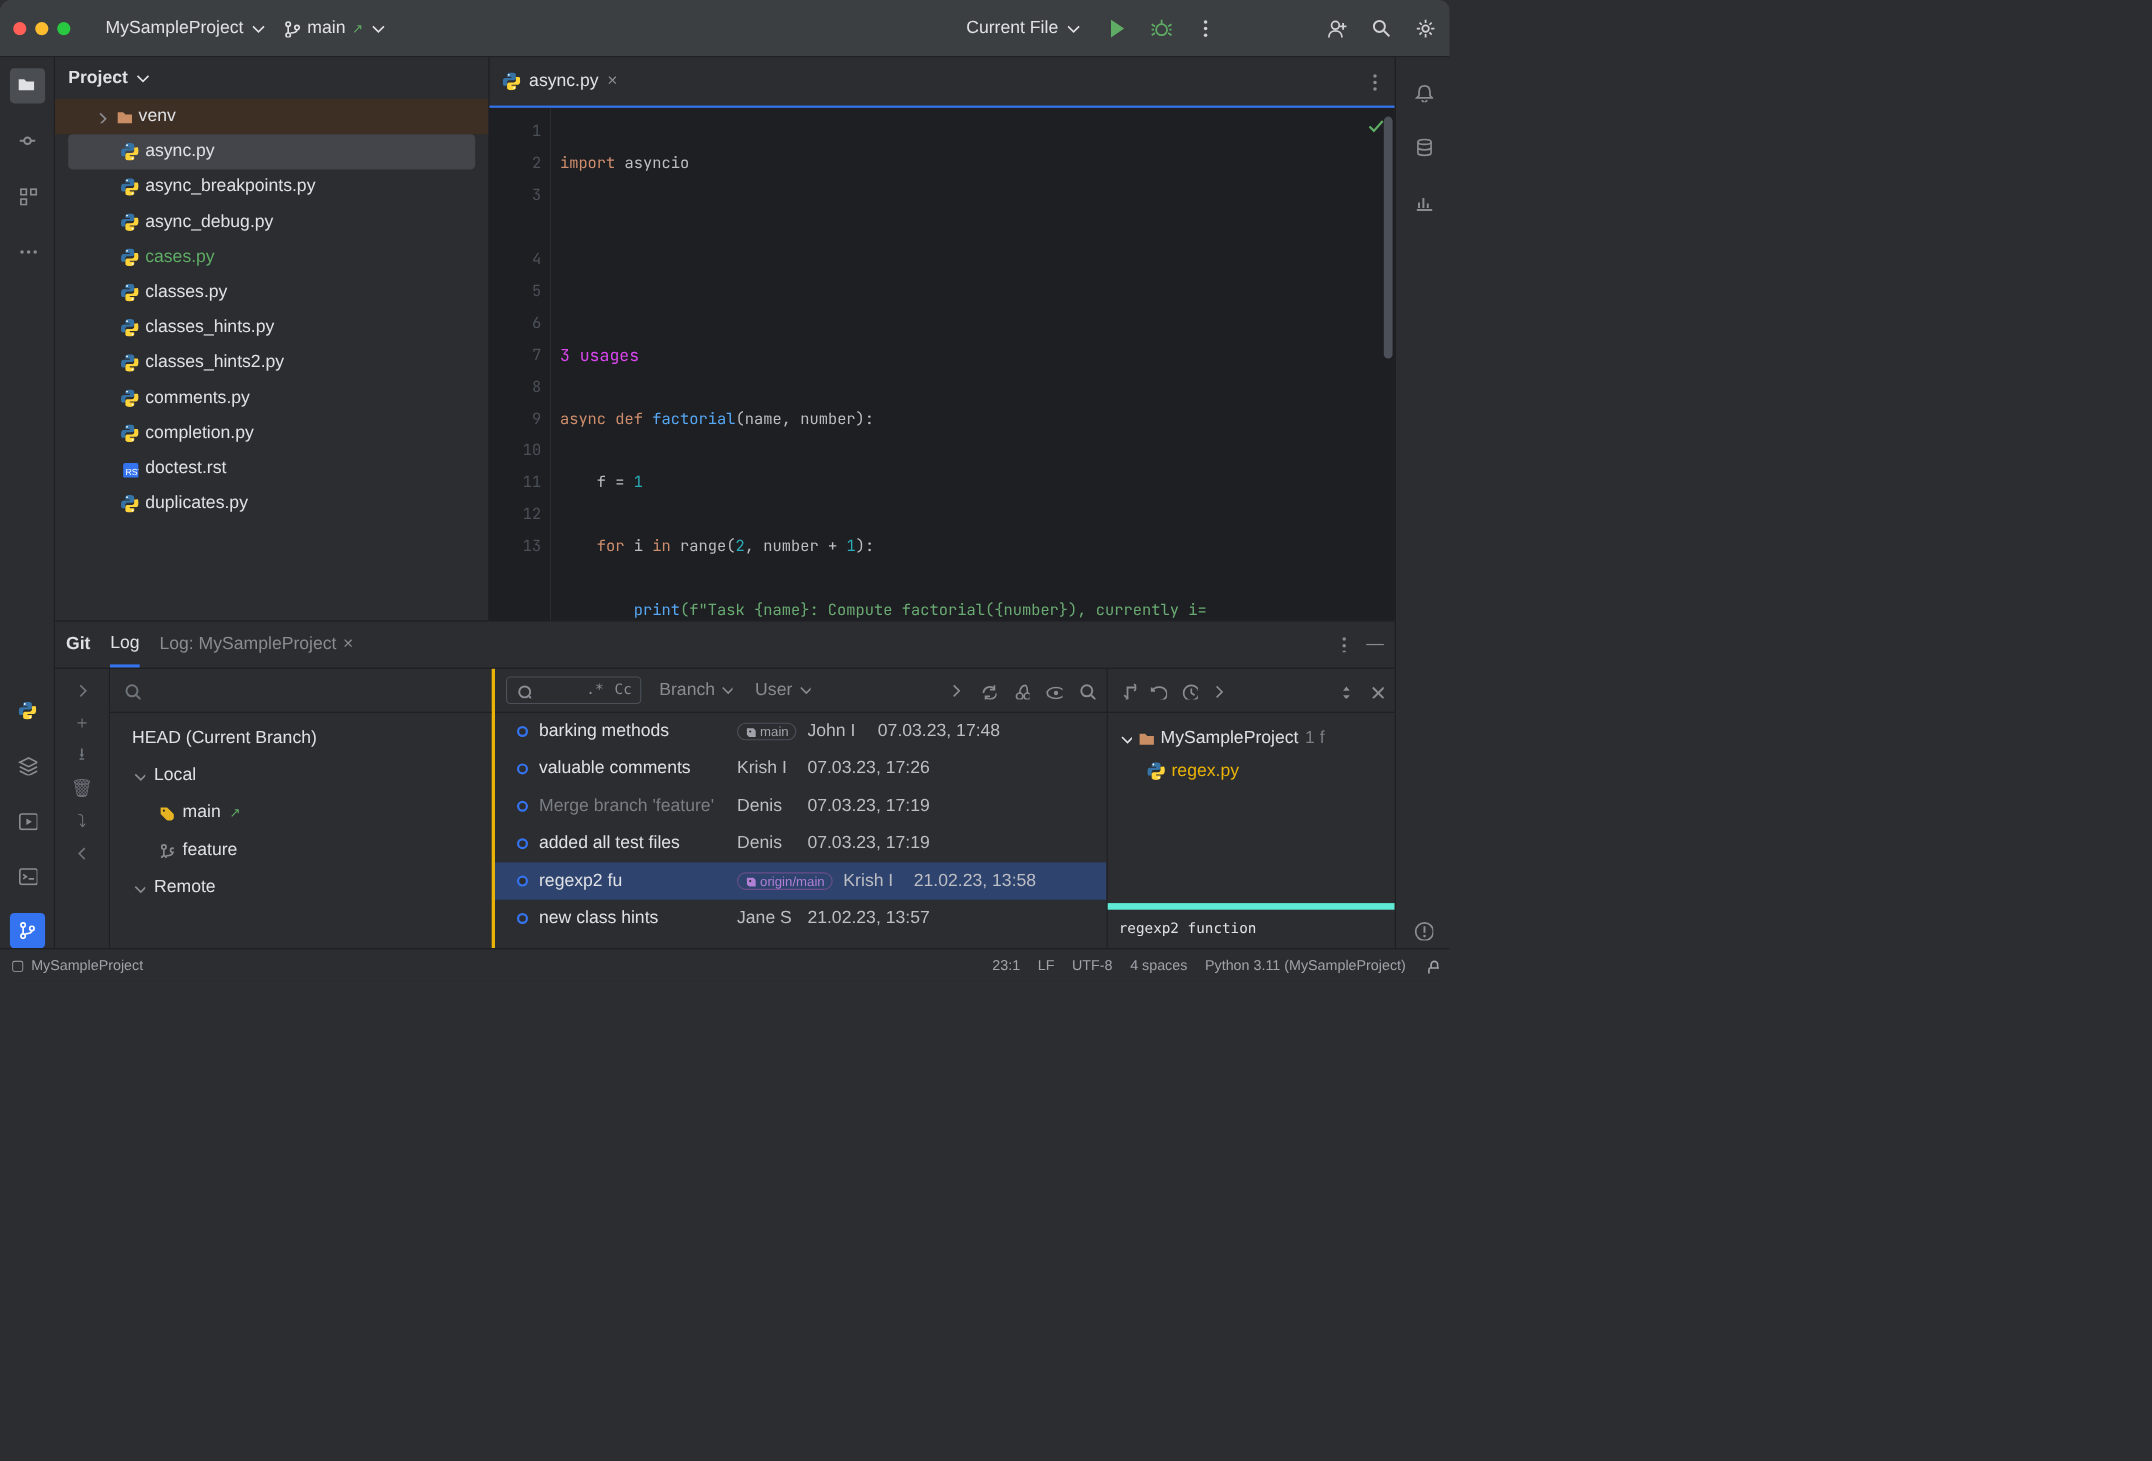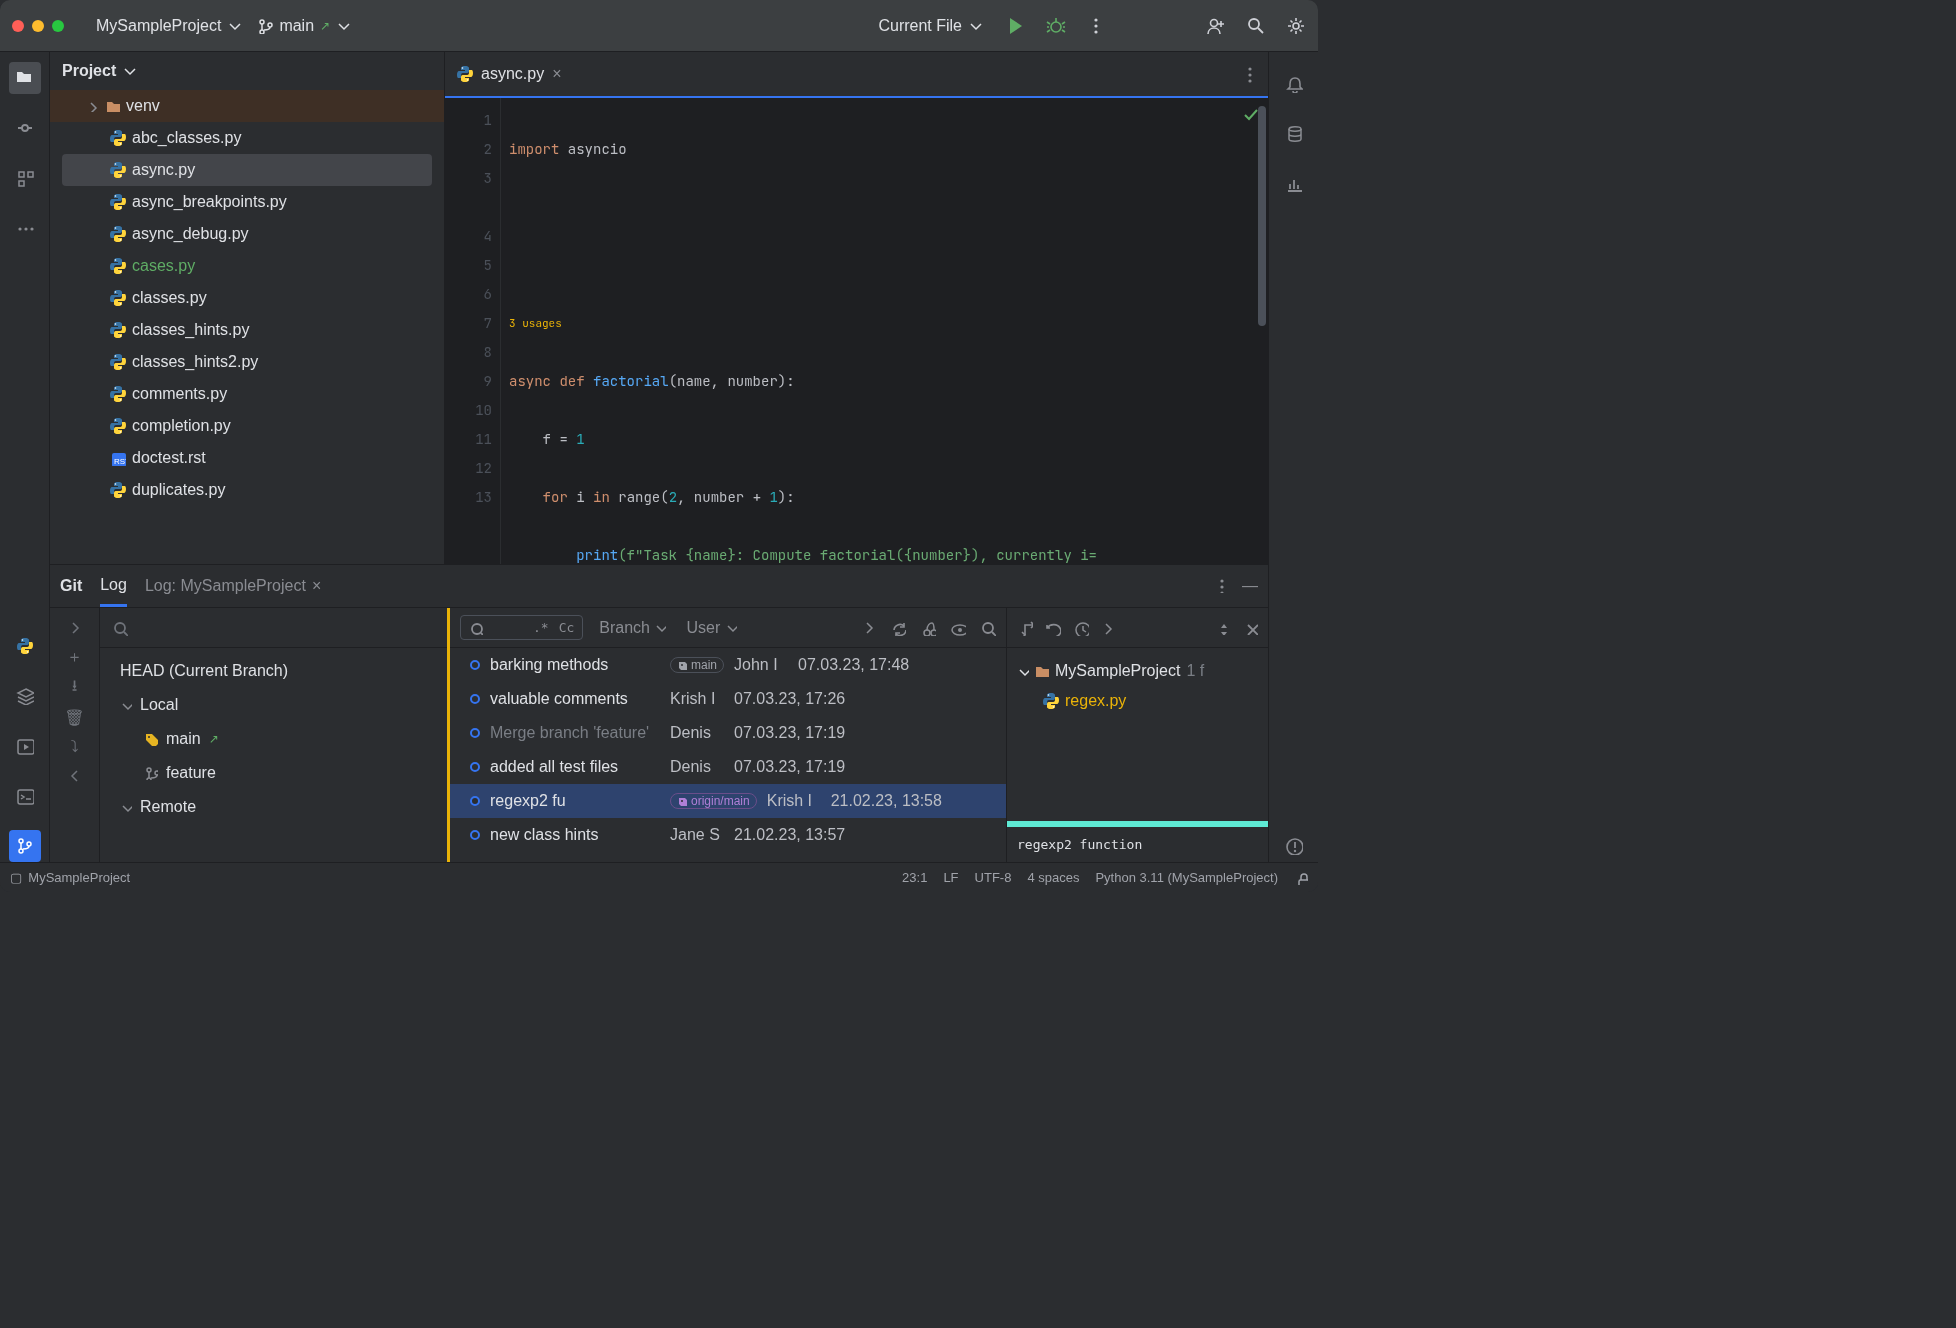--- a/index.html
+++ b/index.html
@@ -45,21 +45,21 @@
 .editor { flex:1; display:flex; flex-direction:column; min-width:0; background:#1e1f22; }
 .tabs { display:flex; align-items:center; height:46px; background:#2b2d30; border-bottom:2px solid #3574f0; }
 .etab { display:flex; align-items:center; gap:8px; padding:0 12px; height:100%; color:#dfe1e5; }
 .etab .close{ color:#8a8c92; cursor:pointer; }
 .tab-menu { margin-left:auto; margin-right:10px; color:#8a8c92; cursor:pointer; }
 .code-area { flex:1; display:flex; position:relative; font-family:"JetBrains Mono",Menlo,monospace; font-size:14px; overflow:hidden; }
 .gutter { width:56px; text-align:right; color:#4b5059; padding:8px 8px 0 0; line-height:29px; background:#1e1f22; border-right:1px solid #2b2d30;}
 .ln { height:29px; }
 .code { flex:1; padding:8px 0 0 8px; line-height:29px; white-space:pre; color:#bcbec4; overflow:hidden; }
 .cl { height:29px; }
-.kw{color:#cf8e6d}.fn{color:#56a8f5}.st{color:#6aab73}.nm{color:#2aacb8}.cm{color:#eab308;font-size:11px}
+.kw{color:#cf8e6d}.fn{color:#56a8f5}.st{color:#6aab73}.nm{color:#2aacb8}.cm{color:#d946ef;font-size:15px}
 .ok-ic { position:absolute; top:8px; right:10px; color:#5fad65; }
 .scroll-v { position:absolute; right:2px; top:8px; width:8px; height:220px; background:#4b5059; border-radius:4px; }
 
 .bottom { height:298px; border-top:1px solid #1e1f22; display:flex; flex-direction:column; }
 .btabs { display:flex; align-items:center; height:42px; padding:0 10px; gap:18px; }
 .btab { color:#8a8c92; cursor:pointer; height:100%; display:flex; align-items:center; }
 .btab.bold { font-weight:700; color:#dfe1e5; }
 .btab.sel { color:#dfe1e5; border-bottom:3px solid #3574f0; }
 .btab .close{ margin-left:6px; color:#8a8c92; }
 .btabs-right { margin-left:auto; display:flex; gap:14px; color:#8a8c92; }
@@ -376,28 +376,20 @@
                 <span class="chev">
                   <svg width="12" height="12">
                     <use href="#chev-r"></use>
                   </svg>
                 </span>
                 <svg width="14" height="14" class="folder-ic">
                   <use href="#folder"></use>
                 </svg>
                 <span class="fname">venv</span>
               </div>
-              <div class="tree-row">
-                <span class="py-icon">
-                  <svg viewBox="0 0 16 16">
-                    <use href="#py"></use>
-                  </svg>
-                </span>
-                <span class="fname">abc_classes.py</span>
-              </div>
               <div class="tree-row sel">
                 <span class="py-icon">
                   <svg viewBox="0 0 16 16">
                     <use href="#py"></use>
                   </svg>
                 </span>
                 <span class="fname">async.py</span>
               </div>
               <div class="tree-row">
                 <span class="py-icon">

